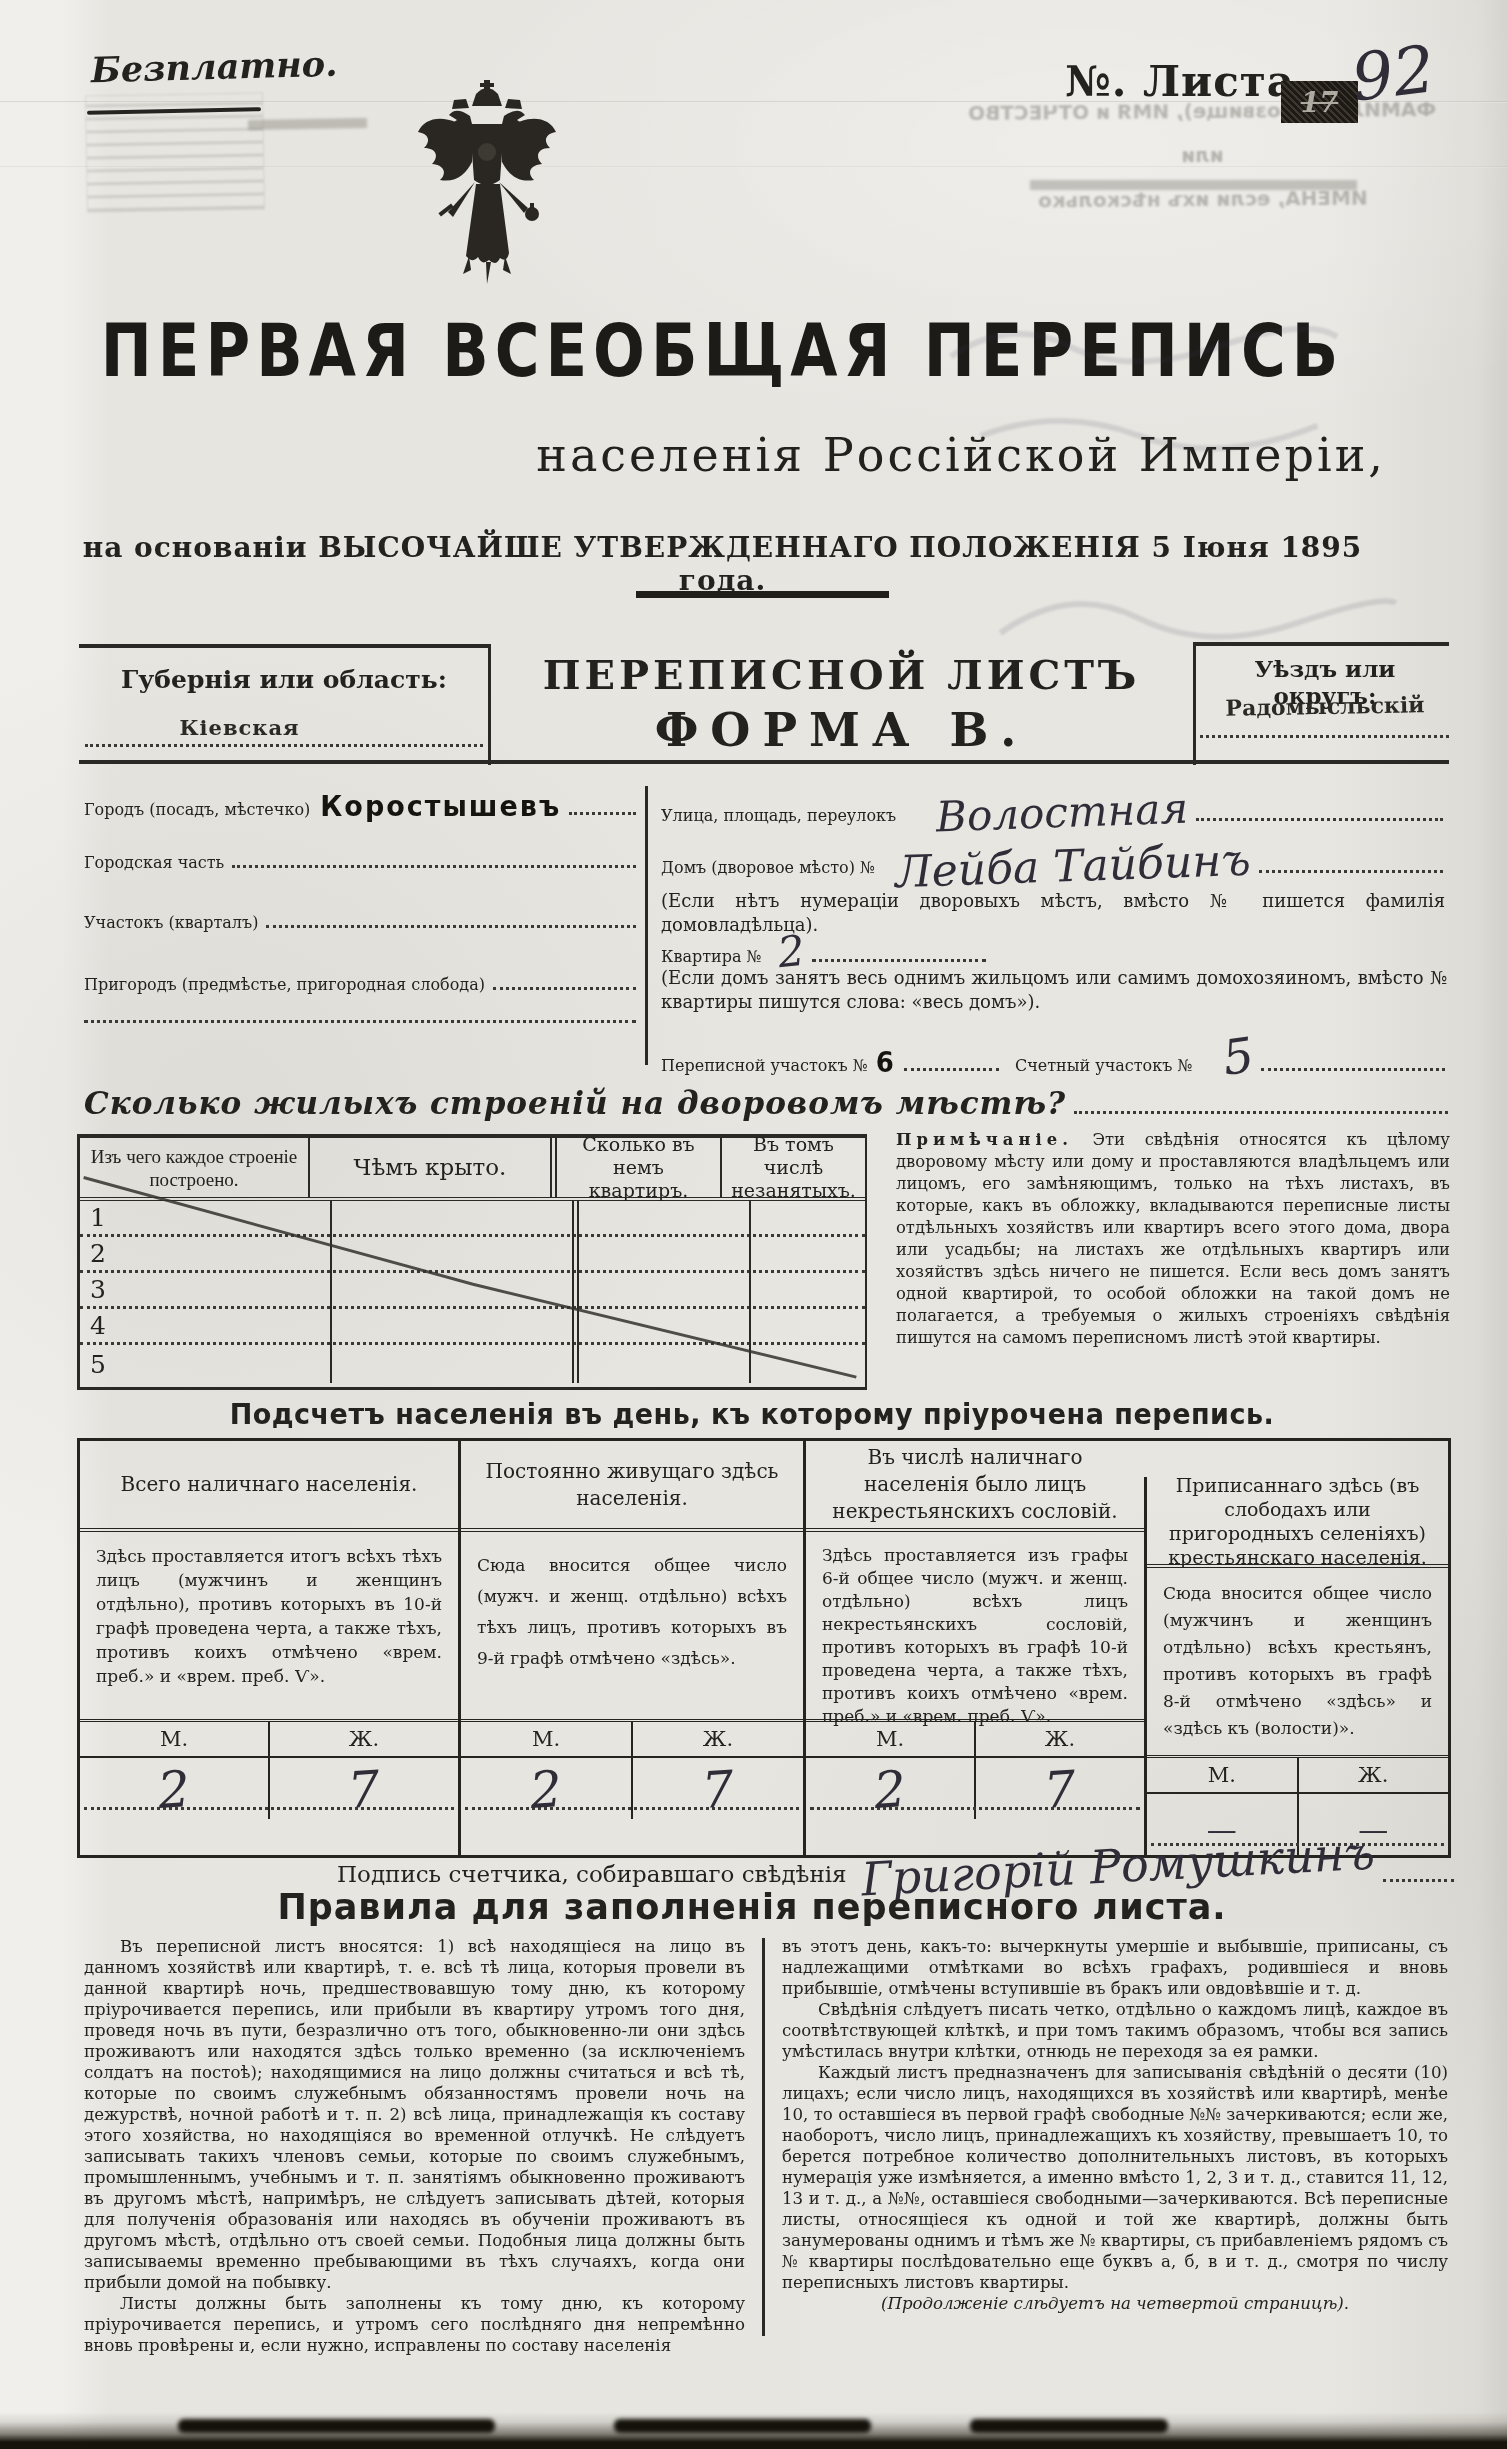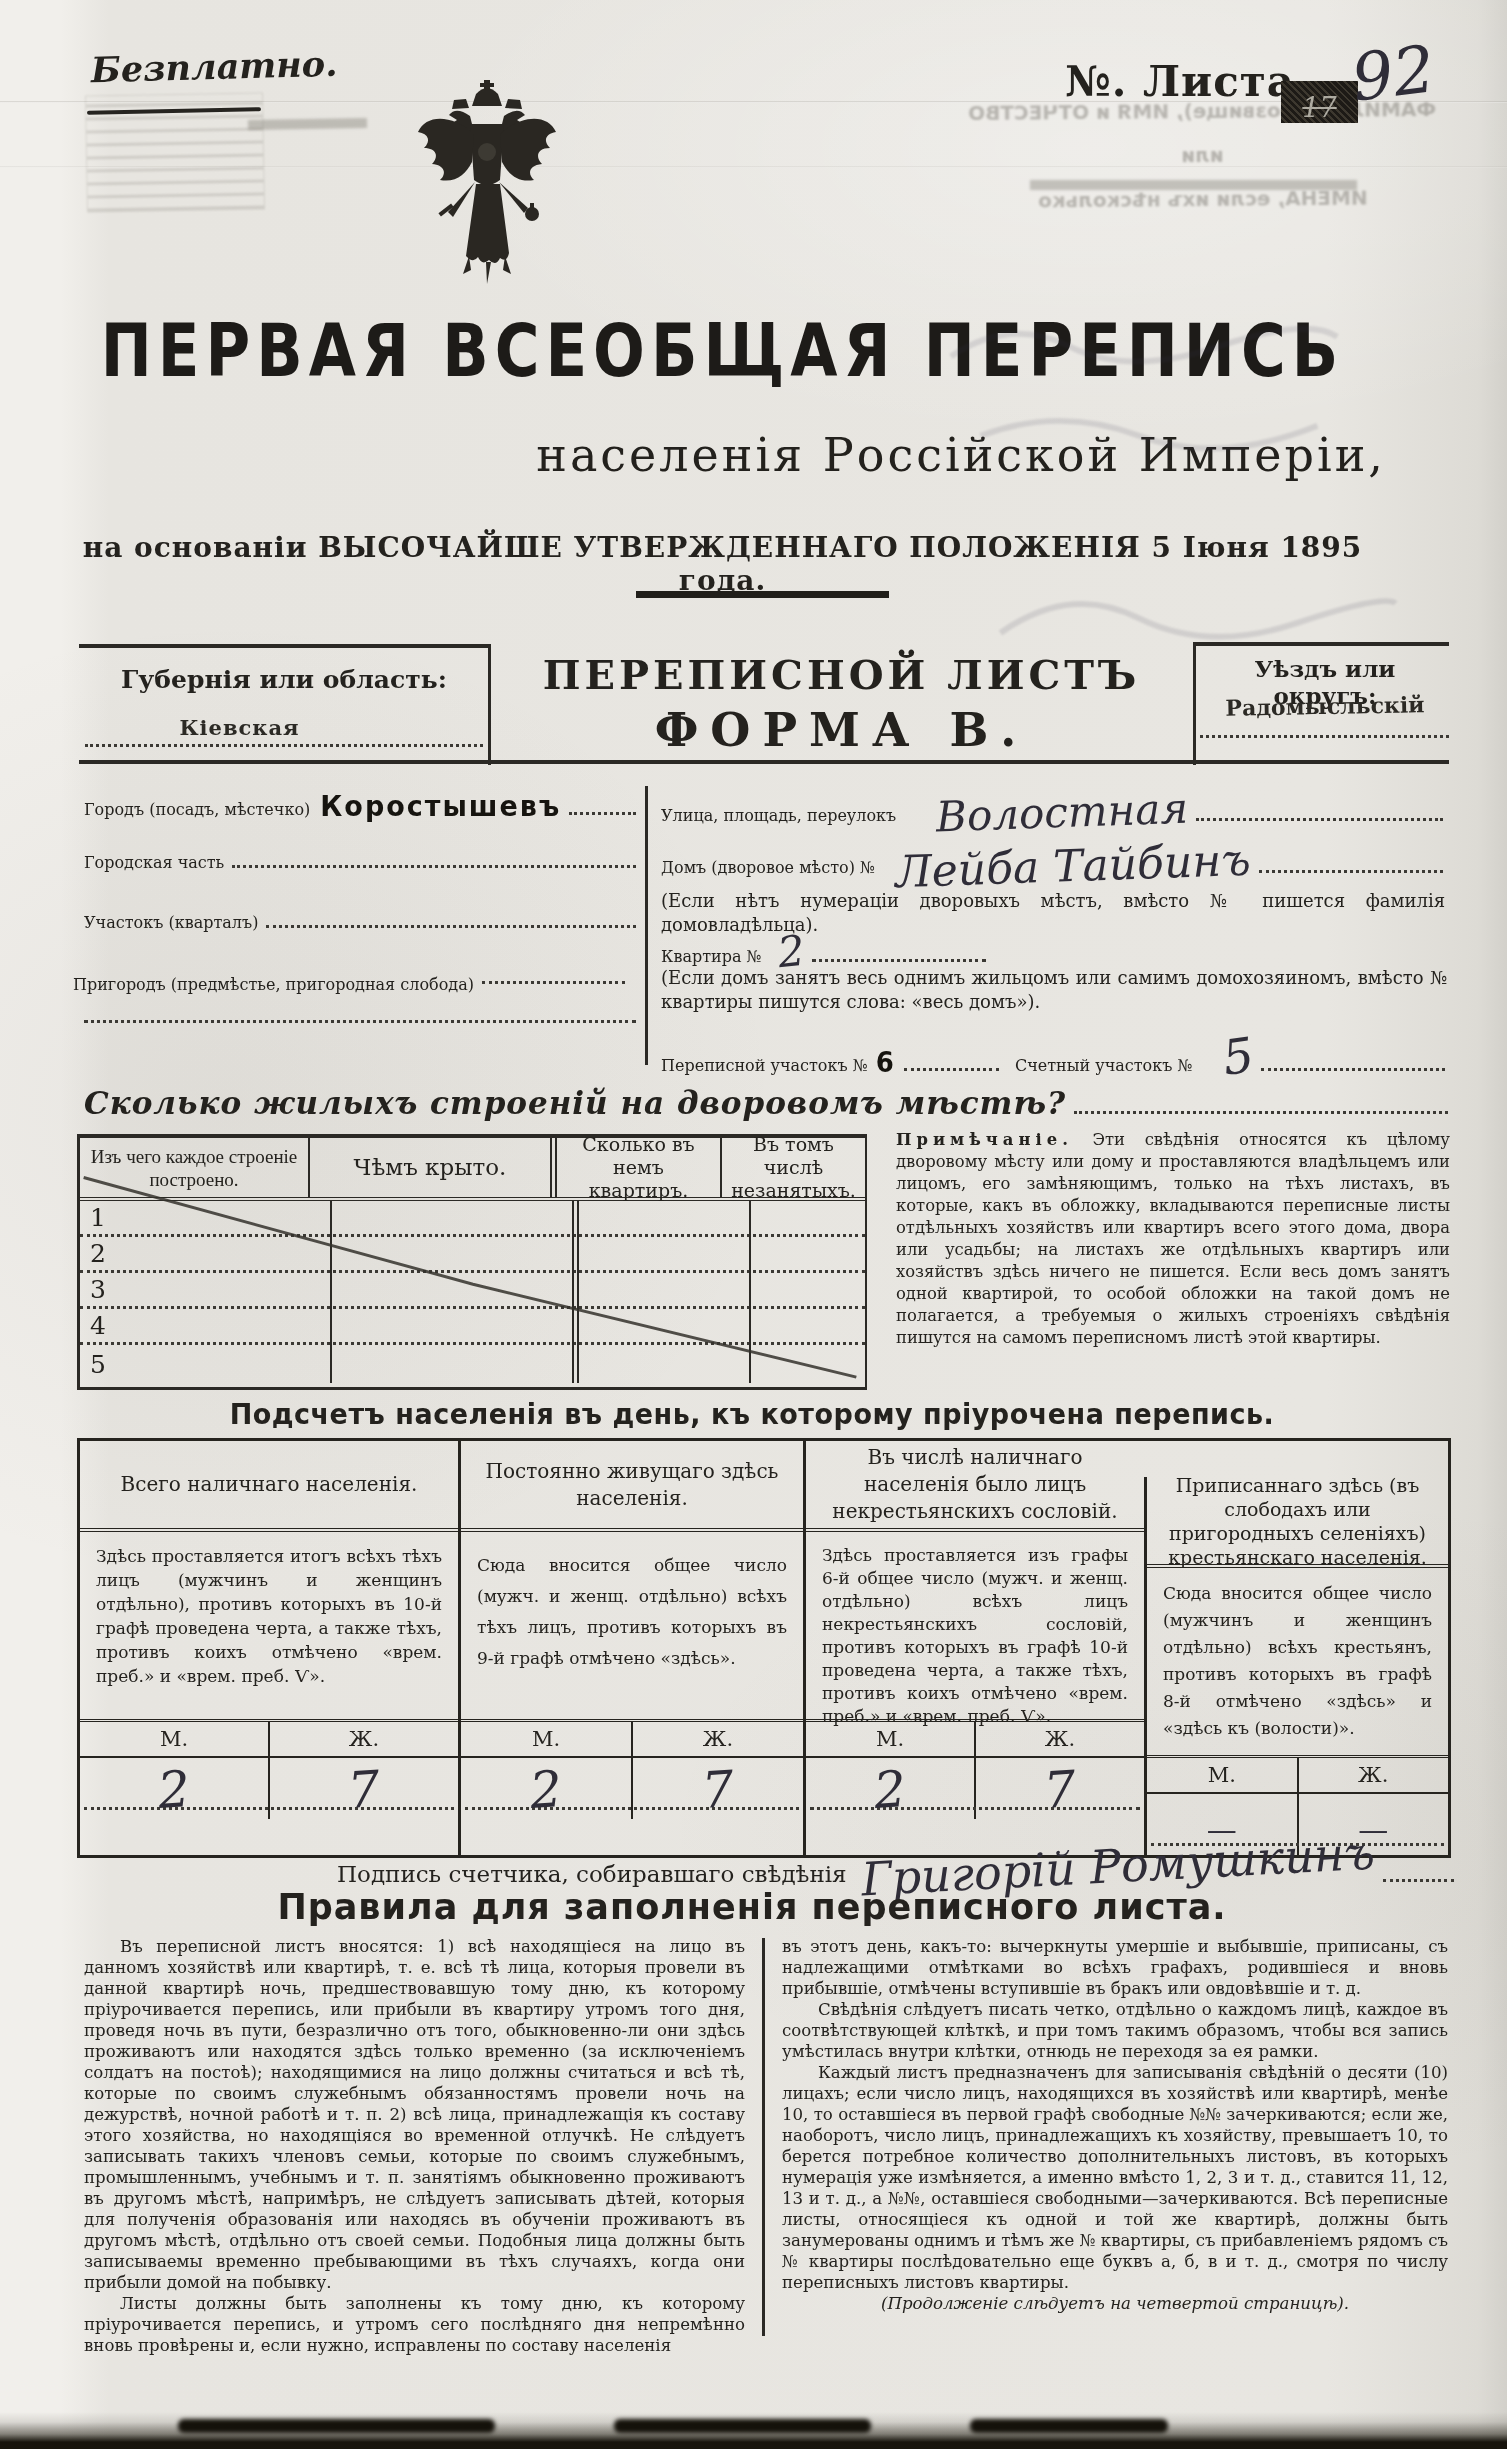--- a/index.html
+++ b/index.html
@@ -12,21 +12,21 @@
       linear-gradient(90deg,#f1efeb 0px,#f1efeb 61px,#e7e5e0 109px,#e8e6e1 88%,#dddbd5 98%,#d2d0ca 100%),
       #e8e6e1;}
   .abs{position:absolute;}
   .crease{position:absolute;left:0;width:100%;height:2px;background:linear-gradient(to bottom,rgba(125,120,110,.28),rgba(255,255,255,.5));}
   
   .free-label{left:91px;top:46px;font-size:35px;font-weight:bold;font-style:italic;transform:rotate(-1.5deg);}
   .free-underline{left:87px;top:109px;width:174px;height:4px;background:#262420;transform:rotate(-1.2deg);border-radius:2px;}
   .sheetno-label{left:1065px;top:57px;font-size:42px;font-weight:bold;letter-spacing:1px;}
   .sheetno-box{left:1281px;top:81px;width:77px;height:42px;
     background:repeating-linear-gradient(45deg,#1d1a16 0 3px,#3d382f 3px 5px);
-    display:flex;align-items:flex-end;justify-content:center;}
+    display:flex;align-items:center;justify-content:center;font-weight:bold;}
   .sheetno-box span{color:#cfccc2;font-style:italic;font-size:27px;text-decoration:line-through;opacity:.8;}
   .sheetno-hand{left:1352px;top:36px;font-size:65px;transform:rotate(-7deg);}
   .hand{font-style:italic;color:#2f2d38;font-family:"DejaVu Serif",serif;}
   
   .bleed-right{left:965px;top:89px;width:475px;text-align:center;transform:scaleX(-1) rotate(.5deg);
     filter:blur(1.3px);opacity:.34;color:#4e4a42;font-family:"DejaVu Sans",sans-serif;font-weight:bold;font-size:20px;line-height:44px;}
   .bleed-left{left:87px;top:95px;width:176px;height:115px;opacity:.45;filter:blur(1px);transform:rotate(-1deg);
     background:repeating-linear-gradient(0deg,rgba(92,88,78,.38) 0 3px,transparent 3px 13px);
     outline:1px solid rgba(92,88,78,.35);}
   .bleed-bar{position:absolute;height:10px;background:rgba(92,88,78,.30);filter:blur(1.5px);}
@@ -192,21 +192,21 @@
     <span class="dots"></span>
   </div>
   <div class="fieldrow" style="left:84px;top:853px;width:554px;">
     <span class="flabel">Городская часть</span>
     <span class="dots"></span>
   </div>
   <div class="fieldrow" style="left:84px;top:913px;width:554px;">
     <span class="flabel">Участокъ (кварталъ)</span>
     <span class="dots"></span>
   </div>
-  <div class="fieldrow" style="left:73px;top:975px;width:554px;align-items:center;">
+  <div class="fieldrow" style="left:84px;top:975px;width:554px;">
     <span class="flabel">Пригородъ (предмѣстье, пригородная слобода)</span>
     <span class="dots"></span>
   </div>
   <div class="fieldrow" style="left:84px;top:1020px;width:554px;">
     <span class="dots" style="margin-left:0;"></span>
   </div>
 
   <div class="fieldrow" style="left:661px;top:782px;width:784px;">
     <span class="flabel">Улица, площадь, переулокъ</span>
     <span class="hand" style="font-size:42px;margin-left:40px;transform:translateY(6px) rotate(-2deg);white-space:nowrap;">Волостная</span>

